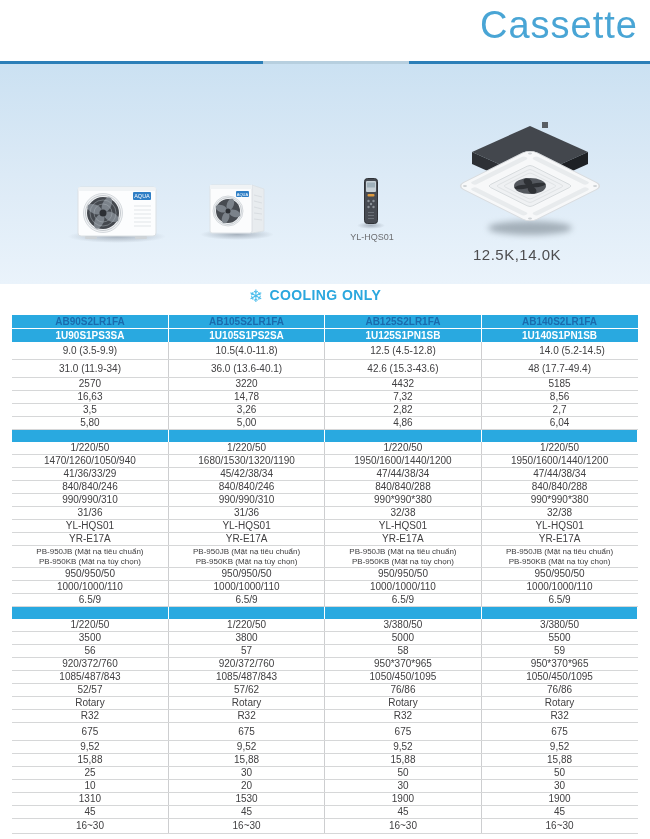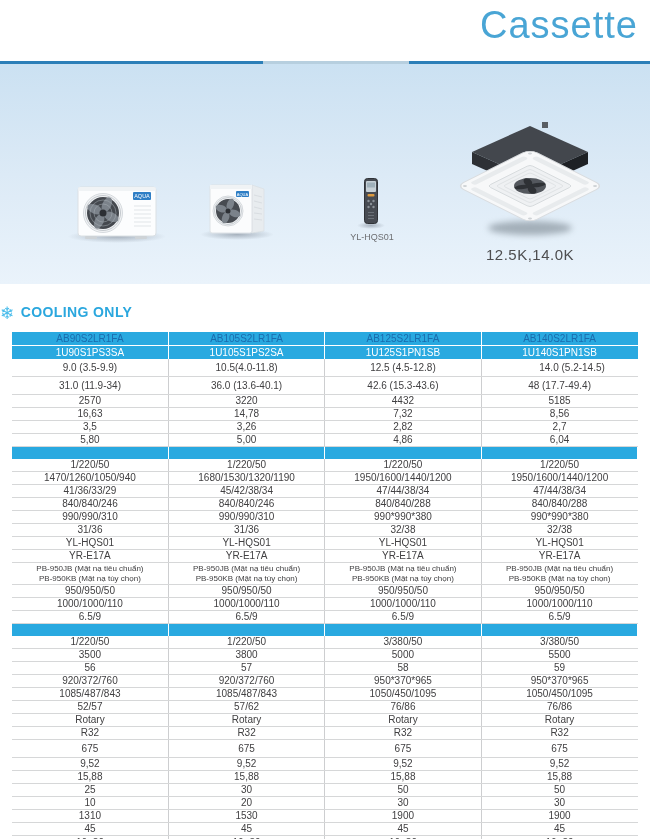--- a/index.html
+++ b/index.html
@@ -30,46 +30,46 @@
   .sh-rc{left:357px;top:158px;width:28px;height:7px;}
   .svg-u1{left:77px;top:120px;width:80px;height:56px;}
   .svg-u2{left:208px;top:117px;width:58px;height:55px;}
   .svg-rc{left:364px;top:114px;width:14px;height:46px;}
   .svg-cas{left:450px;top:58px;width:160px;height:122px;}
   .remote-label{
     position:absolute;left:340px;top:168px;width:64px;text-align:center;
     font-size:9px;color:#6d6e71;
   }
   .capacity-label{
-    position:absolute;left:455px;top:182px;width:150px;text-align:center;
+    position:absolute;left:442px;top:182px;width:150px;text-align:center;
     font-size:15px;color:#4d4d4f;letter-spacing:.5px;
   }
   
   .cooling{
-    margin:19px 20px 0 0;text-align:left;
+    margin:2px 20px 0 0;text-align:center;
     color:#2AA7DE;font-size:14px;font-weight:bold;letter-spacing:.4px;
   }
   .snowflake{color:#49BCEB;font-size:17px;font-weight:normal;
     vertical-align:-2px;margin-right:6px;}
   
   table.spec{
     border-collapse:collapse;table-layout:fixed;
     width:626px;margin:8px 12px 0 12px;
     font-size:10px;color:#414042;
   }
   .spec td{
     text-align:center;vertical-align:middle;padding:0;
     height:12px;line-height:1.15;white-space:pre-line;
     border-right:1px solid #cdced0;border-bottom:1px solid #d6d7d8;
     overflow:hidden;
   }
   .spec td:last-child{border-right:none;}
   .spec thead td{
     background:#29A9E0;border-bottom:none;height:13px;
-    border-right:1px solid rgba(255,255,255,.55);font-weight:normal;
+    border-right:1px solid rgba(255,255,255,.55);font-weight:bold;
   }
   .spec tr.m1 td{color:#1A6BAD;}
   .spec tr.m2 td{color:#ffffff;border-top:1px solid rgba(255,255,255,.35);}
   .spec td.sep{
     background:#29A9E0;height:12px;border-bottom:none;
     border-right:1px solid rgba(255,255,255,.45);
   }
   .spec td.multiline{font-size:8px;line-height:10px;}
 </style>
 </head>

